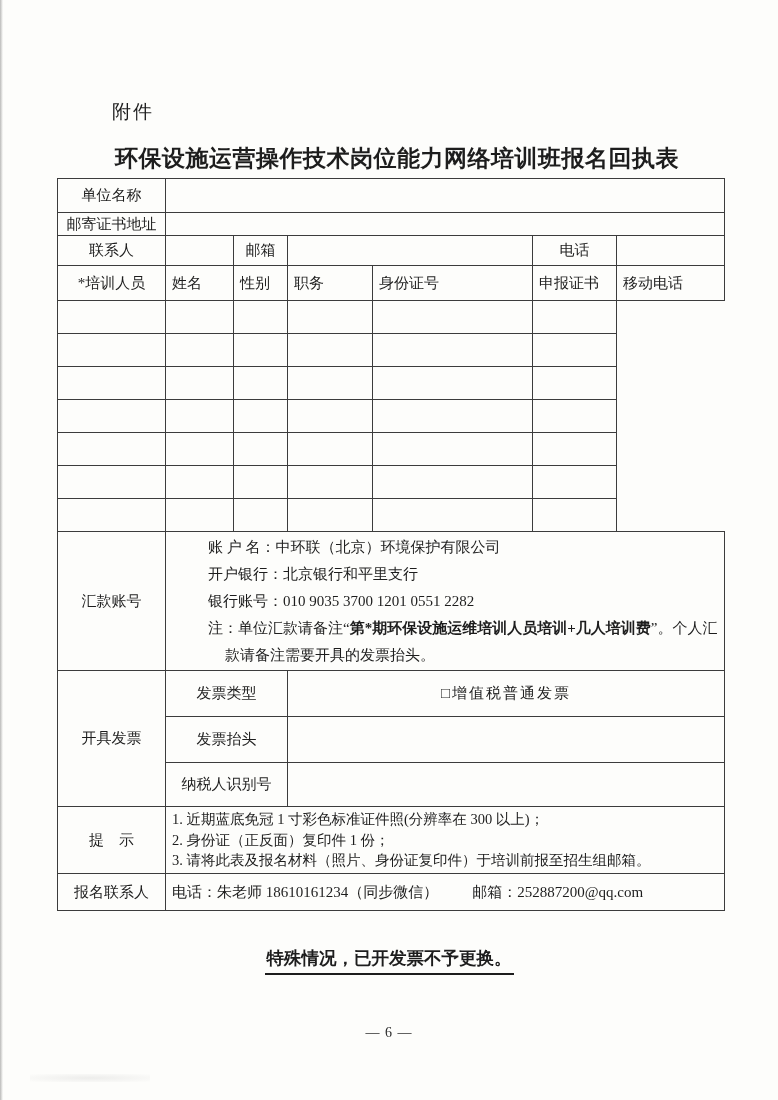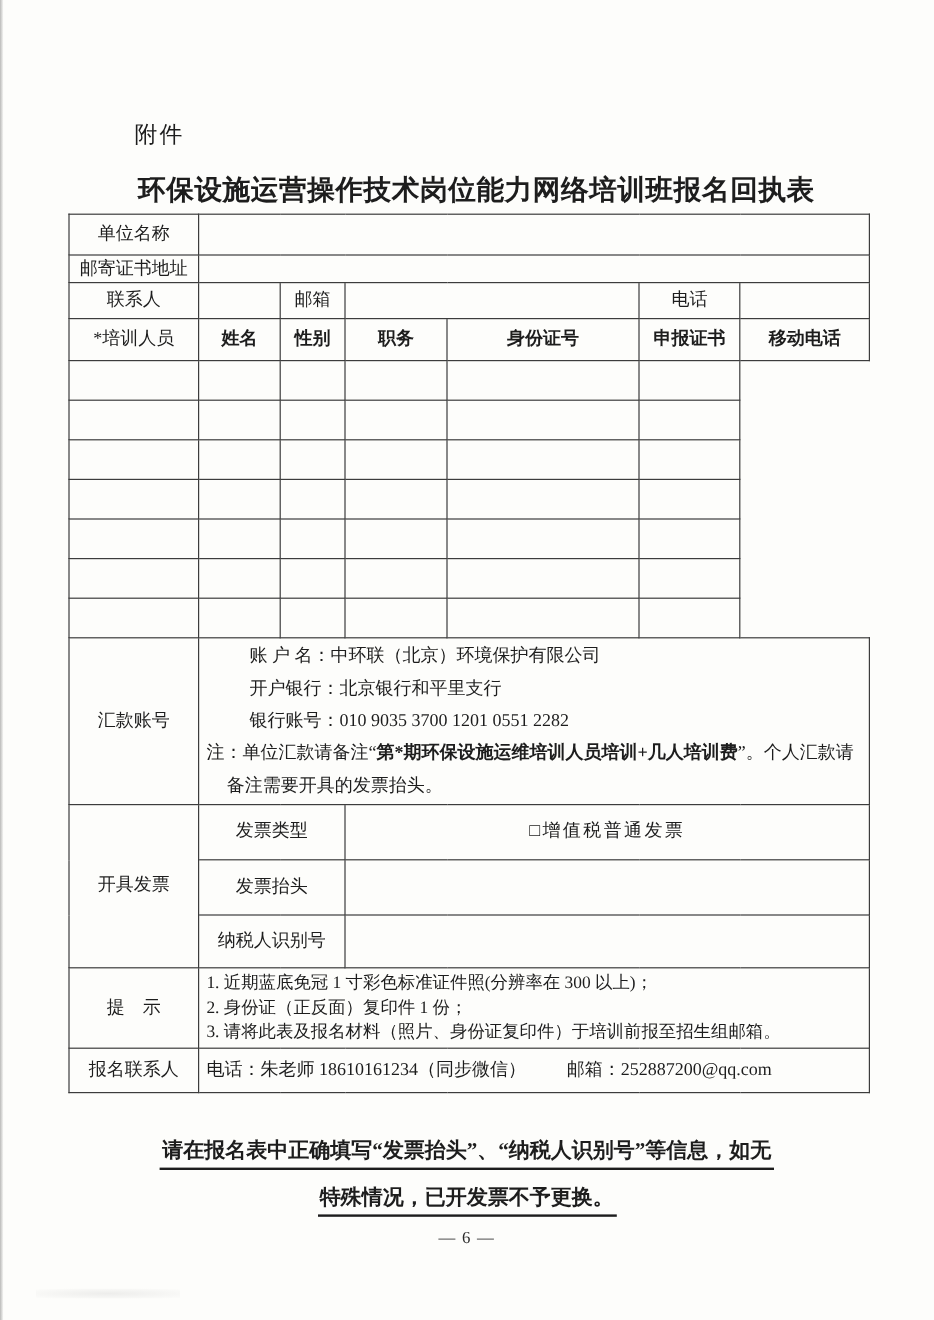--- a/index.html
+++ b/index.html
@@ -25,31 +25,31 @@
     position:absolute;left:57px;top:178px;width:667px;
     border-collapse:collapse;table-layout:fixed;
   }
   table.form td{
     border:1.5px solid #3c3c3c;
     font-size:15px;line-height:1.25;
     padding:0 6px;vertical-align:middle;
     overflow:hidden;
   }
   td.lab{text-align:center;padding:0 2px;font-family:Liberation Serif, serif;}
-  td.hdr{text-align:center;font-weight:bold;}
+  td.hdr{text-align:left;}
   .r1{height:34px}.r2{height:23px}.r3{height:30px}.r4{height:35px}
   .rp{height:33px}
   .r-remit{height:139px}
   .r-inv{height:46px}.r-inv3{height:44px}
   .r-tips{height:67px}
   .r-contact{height:37px}
 
   td.remit-cell{vertical-align:middle;padding:4px 8px 4px 10px;}
   .remit-line{line-height:27px;white-space:nowrap;margin-left:36px;}
-  .remit-note{line-height:27px;padding-left:17px;text-indent:-17px;white-space:normal;}
+  .remit-note{line-height:27px;padding-left:17px;text-indent:-17px;white-space:normal;margin-left:36px;}
   .bold{font-weight:bold;}
 
   td.invoice-type-value{text-align:center;letter-spacing:2px;}
 
   td.tips-cell{padding:3px 4px 3px 8px;}
   .tips-line{line-height:20.5px;font-size:14.5px;white-space:nowrap;}
 
   td.contact-cell{font-weight:normal;padding-left:10px;white-space:nowrap;}
   .contact-gap{display:inline-block;width:34px;}
 
@@ -205,18 +205,17 @@
     </tr>
 
     <tr class="r-contact">
       <td class="lab">报名联系人</td>
       <td colspan="6" class="contact-cell"><span>电话：朱老师 18610161234（同步微信）</span><span class="contact-gap"></span><span>邮箱：252887200@qq.com</span></td>
     </tr>
   </tbody>
     </table>
 
   <div class="footer-note">
-    <div><span class="line">请在报名表中正确填写“发票抬头”、“纳税人识别号”等信息，如无</span></div>
     <div><span class="line">特殊情况，已开发票不予更换。</span></div>
   </div>
 
   <div class="page-number">— 6 —</div>
 </div>
 
 </body></html>

